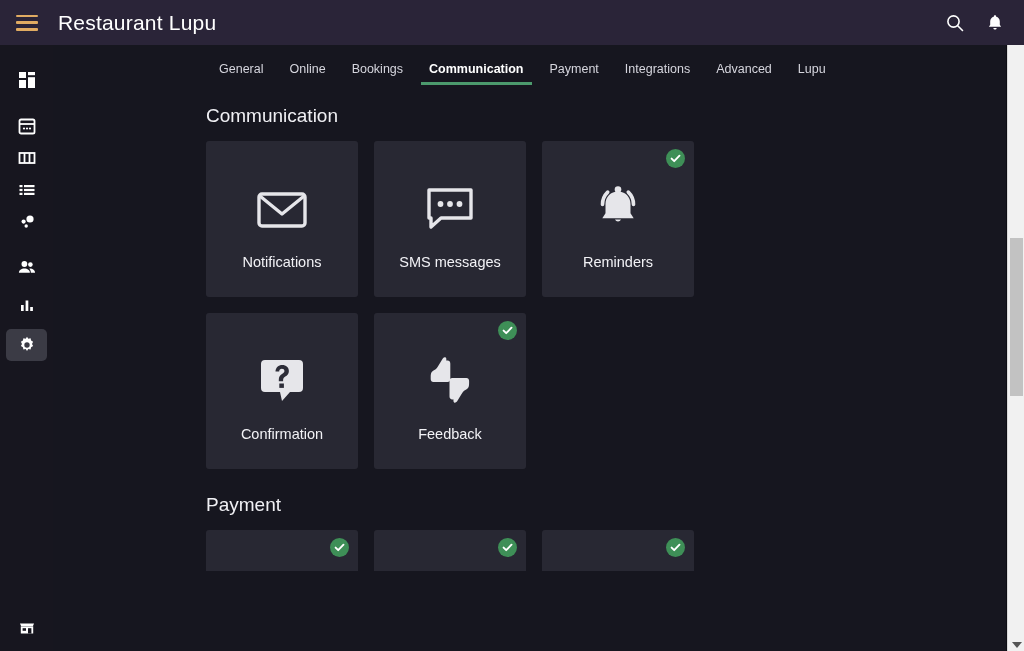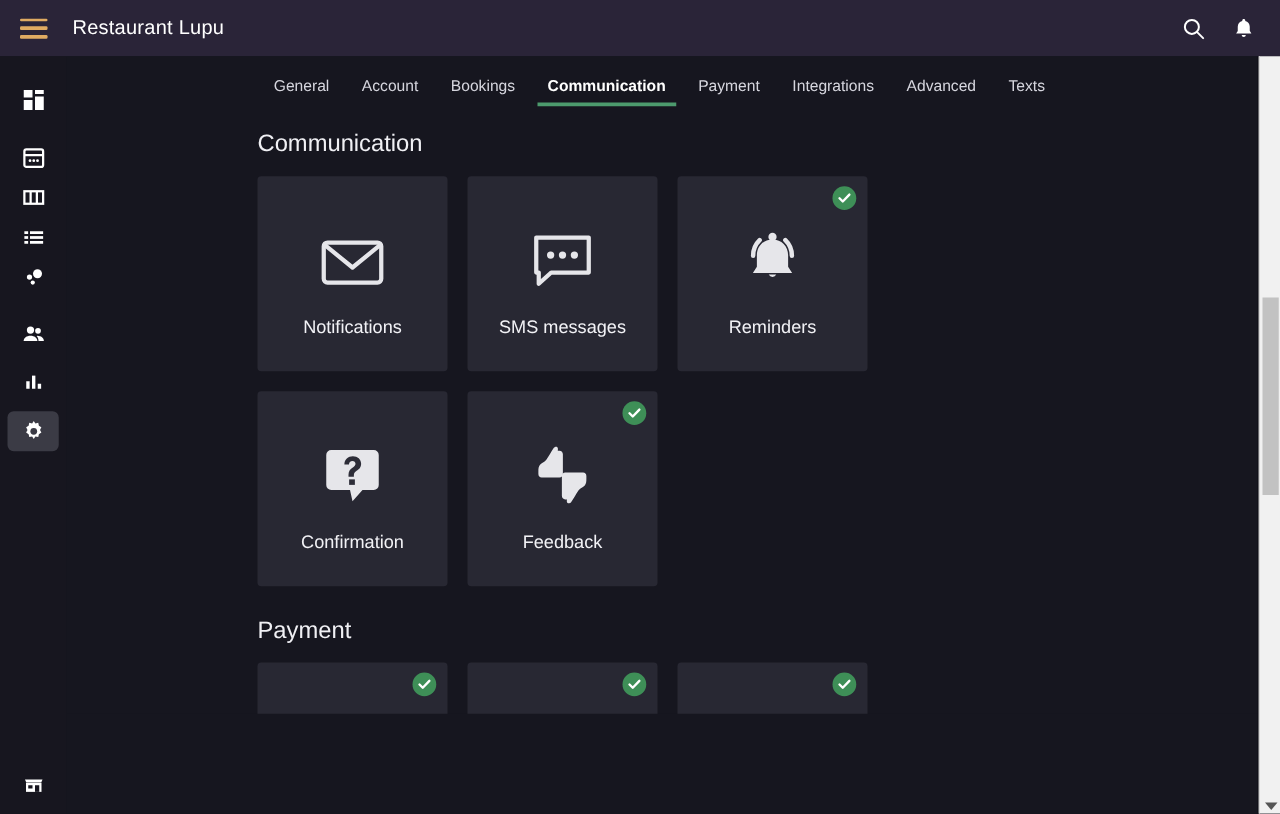--- a/index.html
+++ b/index.html
@@ -17,21 +17,21 @@
     background: #2a2438;
     display: flex; align-items: center;
   }
   .hamburger {
     margin-left: 16px; width: 22px; height: 16px;
     display: flex; flex-direction: column; justify-content: space-between;
     cursor: pointer;
   }
   .hamburger span { display: block; height: 2.5px; width: 22px; background: #e0ab62; border-radius: 1px; }
   .app-title {
-    margin-left: 20px; color: #ffffff; font-size: 16px; letter-spacing: .2px;
+    margin-left: 20px; color: #ffffff; font-size: 21px; letter-spacing: .2px;
   }
   .topbar-right {
     margin-left: auto; display: flex; align-items: center; gap: 18px; margin-right: 18px;
   }
   .topbar-icon { width: 22px; height: 22px; display: flex; align-items: center; justify-content: center; cursor: pointer; }
   .topbar-icon svg { display: block; }
 
   
   .sidebar {
     position: absolute; top: 45px; left: 0; width: 53px; height: 606px;
@@ -230,27 +230,27 @@
           <rect x="5.6" y="11.2" width="3.4" height="2.6" fill="#17161f"></rect>
           <rect x="11" y="11.2" width="3.4" height="5.3" fill="#17161f"></rect>
         </svg>
     </div>
   </div>
 
   <div class="content">
 
     <div class="tabs">
       <div class="tab">General</div>
-      <div class="tab">Account</div>
+      <div class="tab">Online</div>
       <div class="tab">Bookings</div>
       <div class="tab active">Communication</div>
       <div class="tab">Payment</div>
       <div class="tab">Integrations</div>
       <div class="tab">Advanced</div>
-      <div class="tab">Texts</div>
+      <div class="tab">Lupu</div>
     </div>
 
     <div class="section-title">Communication</div>
 
     <div class="card-grid">
 
       <div class="card">
         <div class="card-icon">
           <svg width="62" height="62" viewBox="0 0 62 62">
               <rect x="8" y="17" width="46" height="32" rx="3" fill="none" stroke="#e6e6ea" stroke-width="3.4"></rect>

